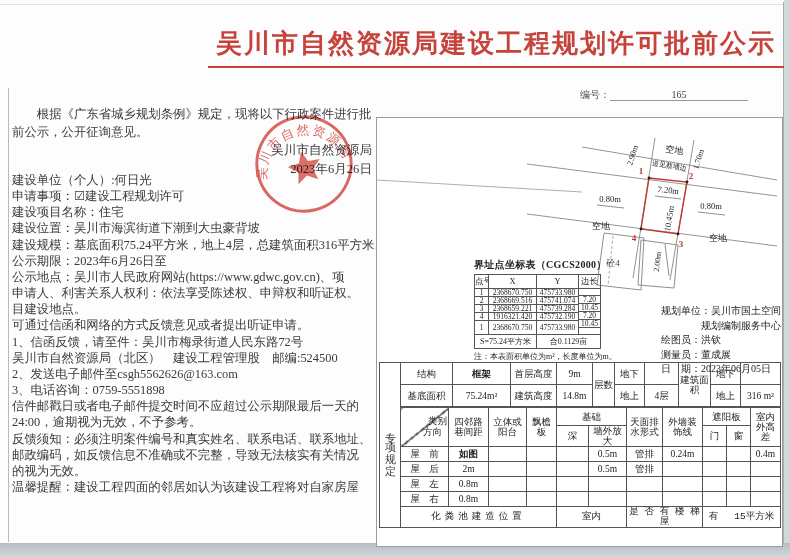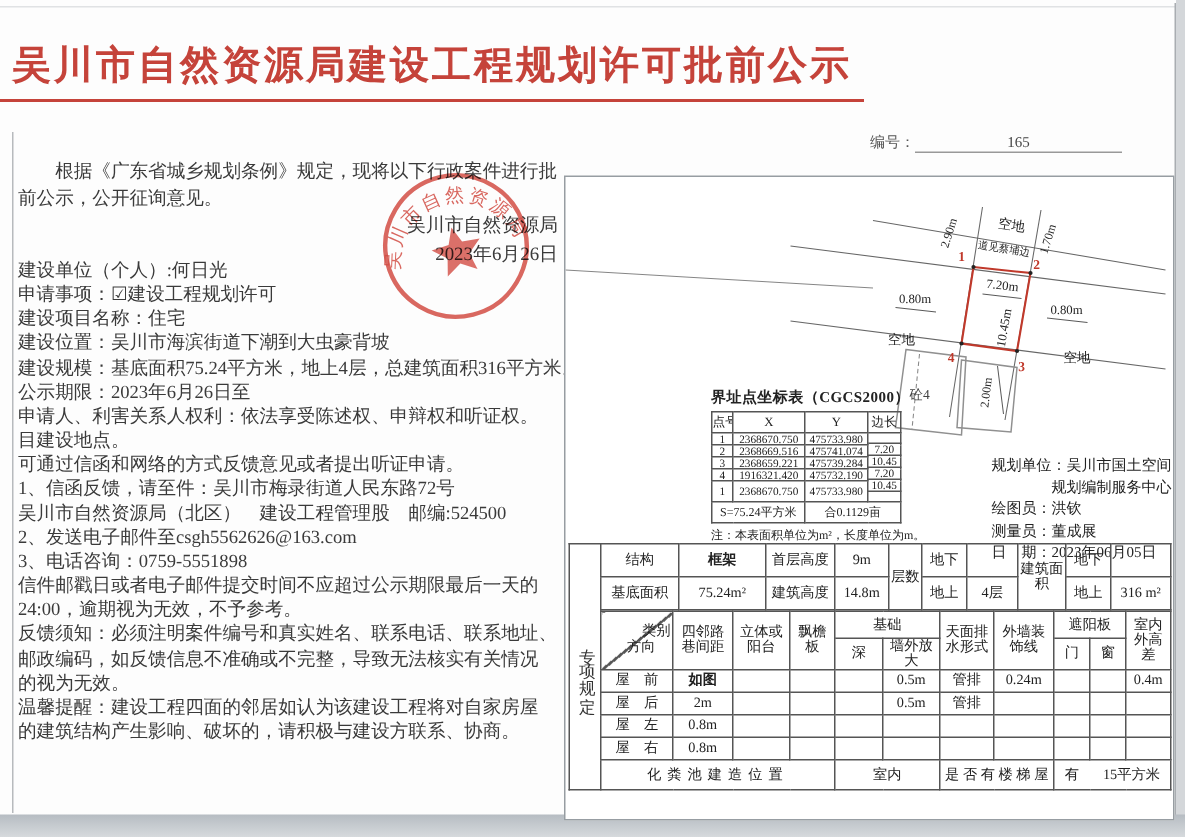--- a/index.html
+++ b/index.html
@@ -13,21 +13,21 @@
   #page{position:relative;width:790px;height:558px;background:#fdfdfd;overflow:hidden;color:#333;}
   svg text{font-family:"Liberation Serif",serif;}
 
   
   .edge-top{position:absolute;left:0;top:4px;width:790px;height:1px;background:#e0e2e4;}
   .edge-left{position:absolute;left:8px;top:88px;width:1px;height:454px;background:#b7babd;}
   .edge-rline{position:absolute;left:783px;top:2px;width:1px;height:545px;background:#a9adb1;}
   .edge-right{position:absolute;left:784px;top:0;width:6px;height:558px;background:#d4d7da;}
   .edge-bottom{position:absolute;left:0;top:543px;width:790px;height:15px;background:linear-gradient(#b6bcc2,#d6dadd);}
 
-  .title-wrap{position:absolute;left:0;top:26px;width:784px;text-align:left;}
+  .title-wrap{position:absolute;left:0;top:26px;width:784px;text-align:right;}
   .title-wrap .t{display:inline-block;font-size:26px;font-weight:bold;letter-spacing:2px;color:var(--title-red);border-bottom:2px solid var(--title-red);padding:0 8px 5px 8px;}
 
   .doc-no{position:absolute;left:560px;top:88px;width:215px;font-size:10px;color:#555;margin-left:20px;}
   .doc-no .line{display:inline-block;width:138px;border-bottom:1px solid #999;text-align:center;color:#444;}
 
   .intro{position:absolute;left:12px;top:106px;width:368px;font-size:12.4px;line-height:17.5px;color:#3a3a3a;}
   .sig{position:absolute;left:12px;top:141px;width:360px;text-align:right;font-size:12.6px;line-height:19px;color:#3a3a3a;}
 
   .fields{position:absolute;left:12px;top:172px;width:372px;font-size:12.4px;line-height:16.15px;color:#3a3a3a;}
   .fields div{white-space:pre;}
@@ -51,24 +51,24 @@
 
   .spec-wrap{position:absolute;left:2px;top:244px;display:flex;align-items:stretch;}
   .spec-side{width:20px;border:1px solid var(--table-line);border-right:none;display:flex;align-items:center;justify-content:center;}
   .spec-side span{writing-mode:vertical-rl;text-orientation:upright;font-size:11px;letter-spacing:11px;color:#333;}
   table.spec{border-collapse:collapse;table-layout:fixed;width:380px;font-size:9.5px;color:#222;}
   table.spec td{border:1px solid var(--table-line);text-align:center;padding:0 1px;overflow:hidden;line-height:10px;}
   table.spec-top td{height:21px;}
   table.spec-main tr.hd1 td{height:17px;}
   table.spec-main tr.hd2 td{height:14px;}
   table.spec-main tr.dr td{height:14px;}
-  table.spec-main tr.bt td{height:19px;}
+  table.spec-main tr.bt td{height:19px;font-family:Liberation Mono, monospace;}
   td.diag{background:linear-gradient(to bottom right,transparent 48.5%,#555 48.5%,#555 51.5%,transparent 51.5%);padding:0 2px;}
   td.diag .cat{display:block;text-align:right;line-height:11px;}
-  td.diag .dir{display:block;text-align:left;line-height:11px;padding-left:16px;}
+  td.diag .dir{display:block;text-align:center;line-height:11px;padding-left:16px;}
   td.al{text-align:left;padding-left:4px;}
   td.septic{letter-spacing:4px;}
   .gap{margin-left:16px;}
   .bold{font-weight:bold;}
 </style>
 </head>
 <body>
 
 <div id="page">
 
@@ -96,34 +96,34 @@
     <div>2023年6月26日</div>
   </div>
 
   <div class="fields">
     <div>建设单位（个人）:何日光</div>
     <div>申请事项：☑建设工程规划许可</div>
     <div>建设项目名称：住宅</div>
     <div>建设位置：吴川市海滨街道下潮到大虫豪背坡</div>
     <div>建设规模：基底面积75.24平方米，地上4层，总建筑面积316平方米。</div>
     <div>公示期限：2023年6月26日至</div>
+    <div>公示地点：吴川市人民政府网站(https://www.gdwc.gov.cn)、项</div>
     <div>申请人、利害关系人权利：依法享受陈述权、申辩权和听证权。</div>
     <div>目建设地点。</div>
     <div>可通过信函和网络的方式反馈意见或者提出听证申请。</div>
     <div>1、信函反馈，请至件：吴川市梅录街道人民东路72号</div>
     <div>吴川市自然资源局（北区）　建设工程管理股　邮编:524500</div>
     <div>2、发送电子邮件至csgh5562626@163.com</div>
     <div>3、电话咨询：0759-5551898</div>
     <div>信件邮戳日或者电子邮件提交时间不应超过公示期限最后一天的</div>
     <div>24:00，逾期视为无效，不予参考。</div>
     <div>反馈须知：必须注明案件编号和真实姓名、联系电话、联系地址、</div>
     <div>邮政编码，如反馈信息不准确或不完整，导致无法核实有关情况</div>
     <div>的视为无效。</div>
     <div>温馨提醒：建设工程四面的邻居如认为该建设工程将对自家房屋</div>
-    <div>的建筑结构产生影响、破坏的，请积极与建设方联系、协商。</div>
   </div>
 
   <svg class="seal" viewBox="0 0 110 110">
     <circle cx="55" cy="55" r="48" fill="none" stroke="#cf3a30" stroke-width="3" opacity="0.85"></circle>
     <polygon fill="#cf3a30" opacity="0.8" points="55,42 59.7,53.1 71.8,54 62.6,61.9 65.4,73.7 55,67.2 44.6,73.7 47.4,61.9 38.2,54 50.3,53.1"></polygon>
     <defs>
         <path id="sealArc" d="M 14,66 A 41 41 0 1 1 96,66" fill="none"></path>
       </defs>
     <text font-size="13" fill="#cf3a30" opacity="0.85" letter-spacing="2">
       <textPath href="#sealArc" startOffset="50%" text-anchor="middle">吴川市自然资源局</textPath>

